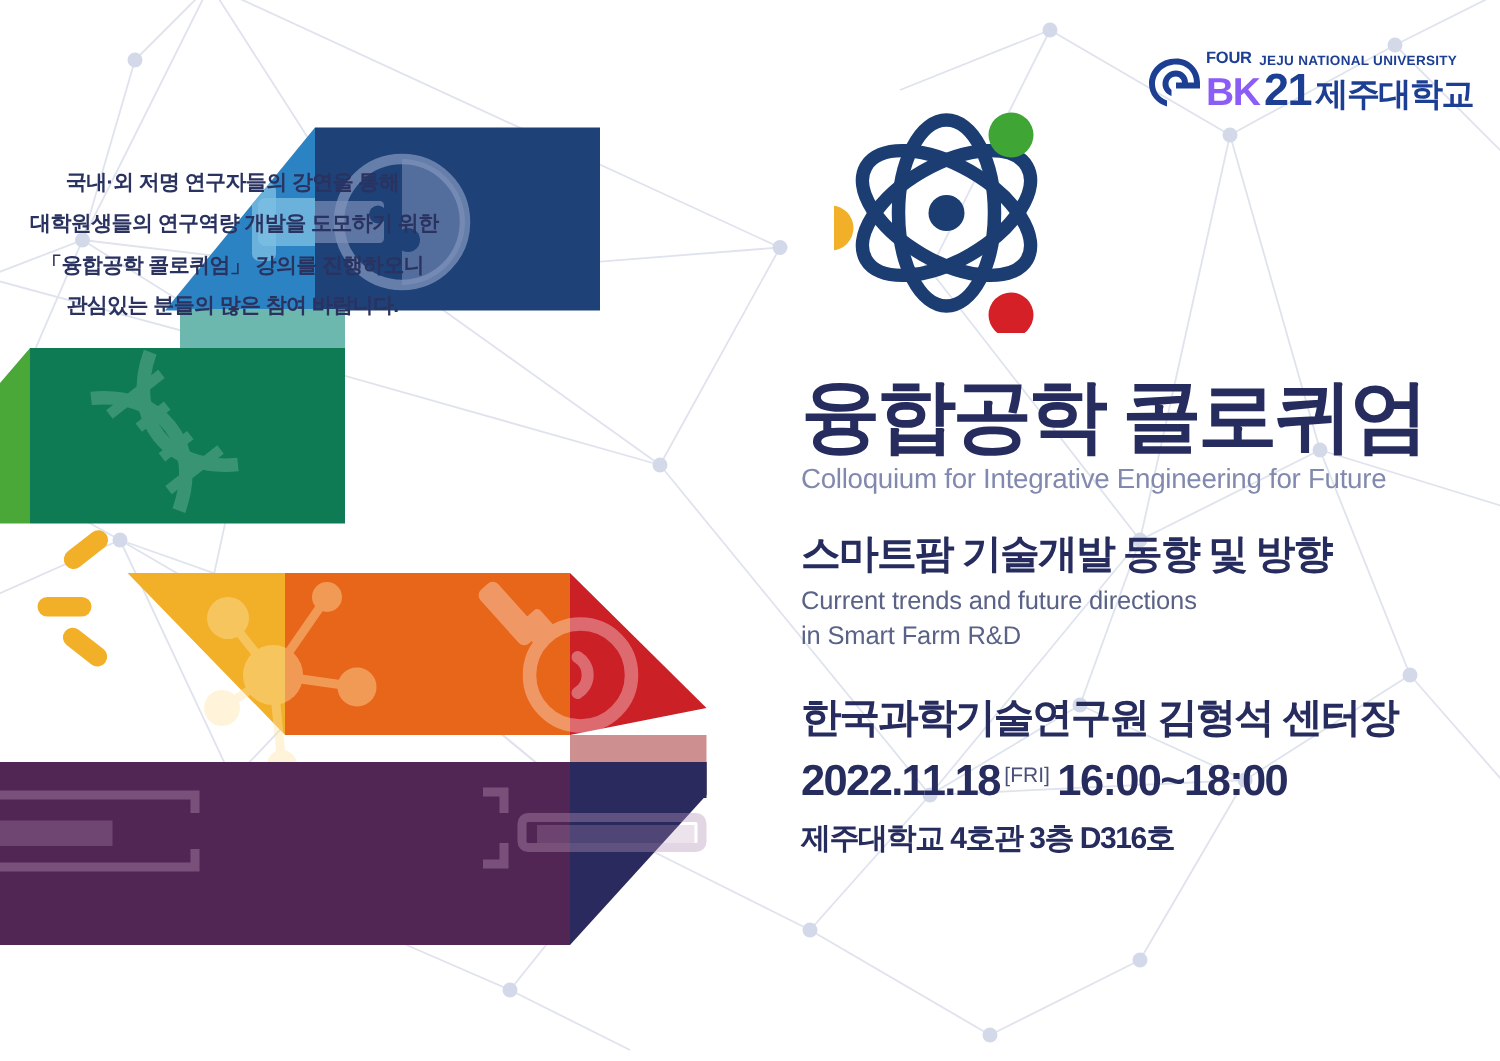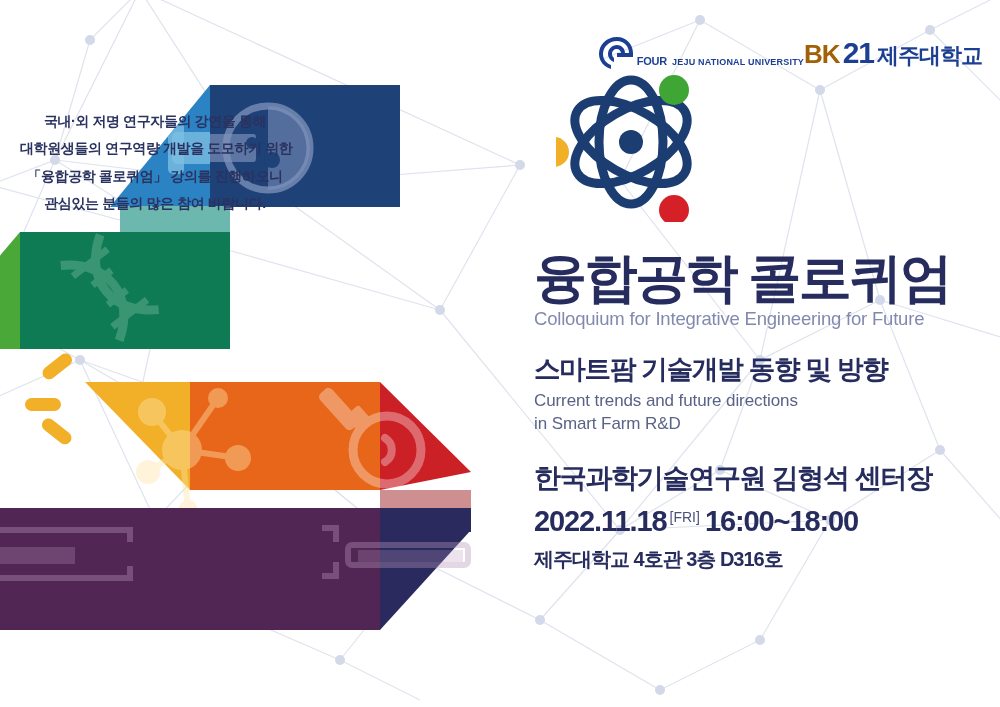--- a/index.html
+++ b/index.html
@@ -30,21 +30,21 @@
     top: 34px;
     right: 18px;
     z-index: 40;
     display: flex;
     align-items: center;
     gap: 4px;
   }
   .logo-mark { display: block; }
   .logo-textblock {
     display: flex;
-    flex-direction: row;
+    flex-direction: column;
     justify-content: center;
     line-height: 1;
   }
   .logo-toprow {
     display: flex;
     align-items: flex-end;
     gap: 5px;
     margin-bottom: 1px;
   }
   .logo-four {
@@ -60,21 +60,21 @@
     letter-spacing: 0.2px;
   }
   .logo-mainrow {
     display: flex;
     align-items: baseline;
     gap: 3px;
   }
   .logo-bk {
     font-size: 26px;
     font-weight: bold;
-    color: #a16207;
+    color: #8b5cf6;
     letter-spacing: -1px;
     text-align: right;
   }
   .logo-21 {
     font-size: 30px;
     font-weight: bold;
     color: #1c3f94;
     letter-spacing: -1px;
   }
   .logo-univ-kr {

